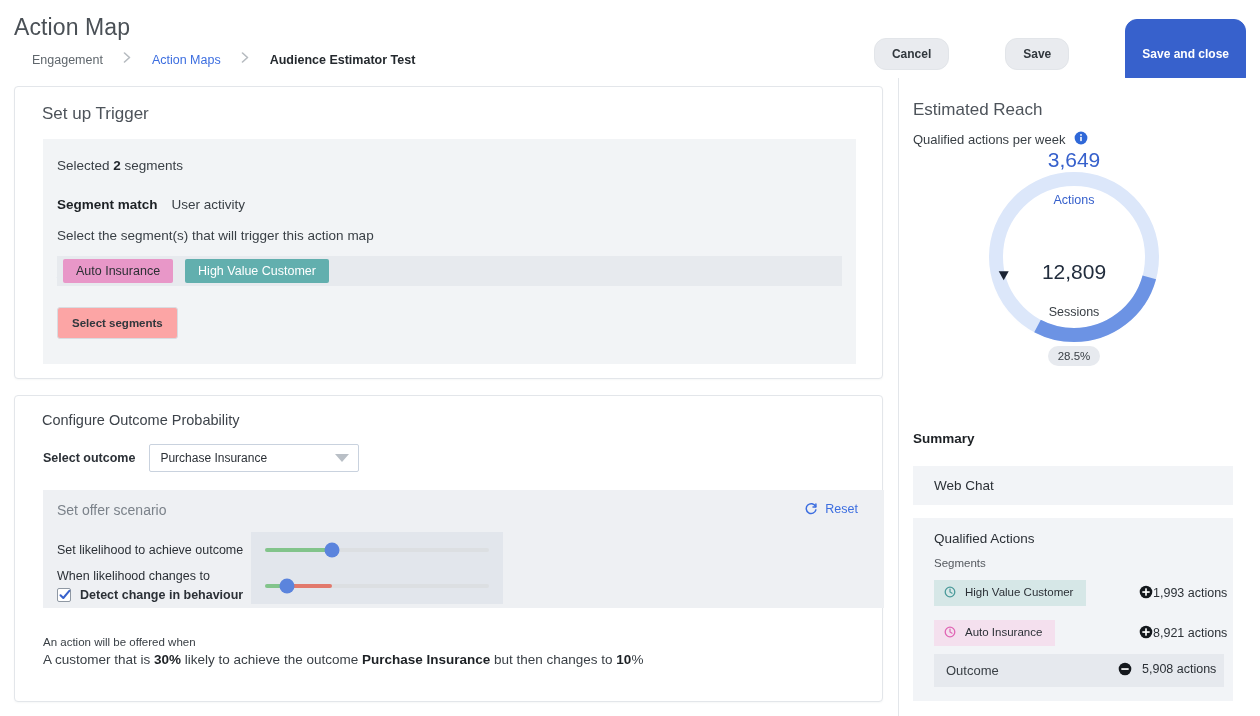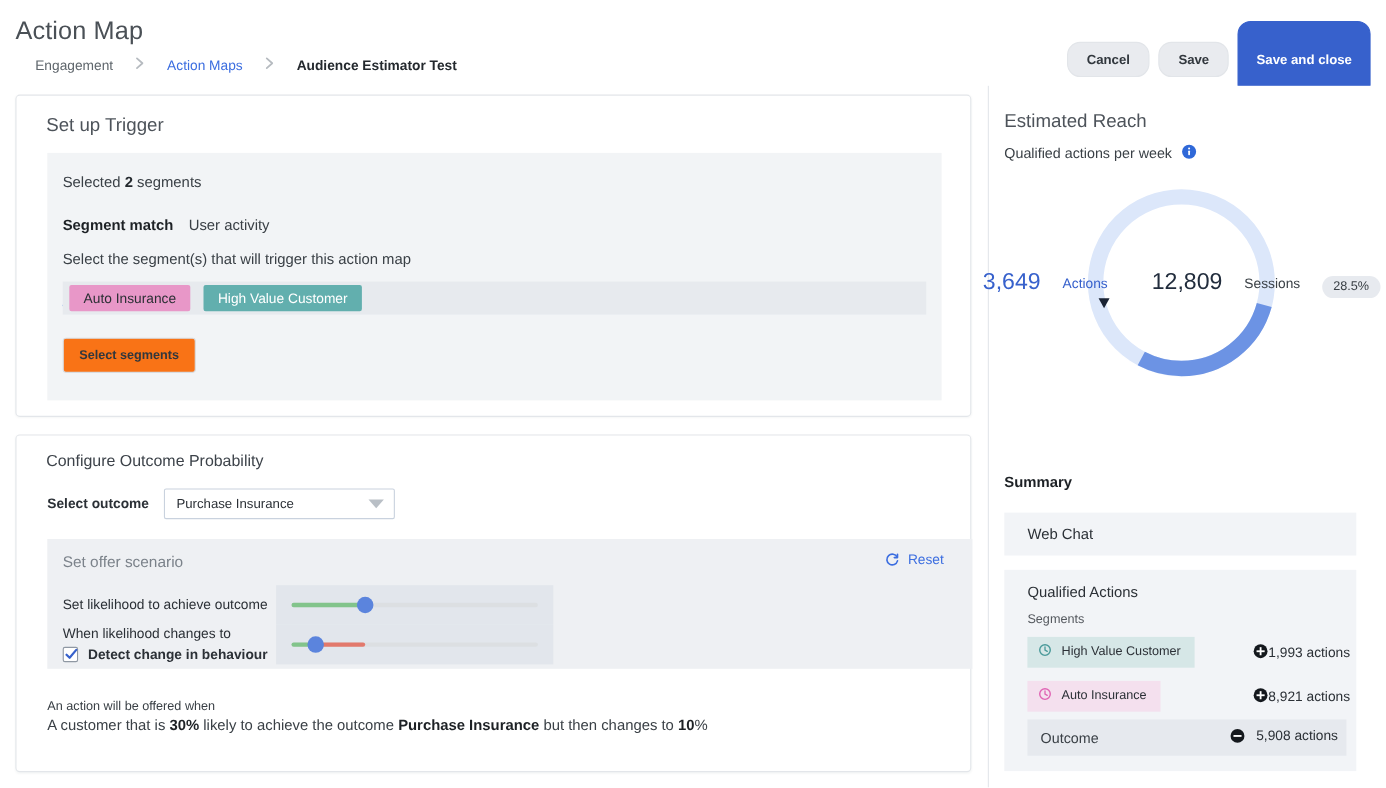--- a/index.html
+++ b/index.html
@@ -27,21 +27,21 @@
   .bc-link { color: #3c6ee0; cursor: pointer; }
   .bc-current { color: #24292e; font-weight: bold; }
   .bc-sep { color: #b6bbc0; font-size: 13px; line-height: 1; position: relative; top: -1px; }
   .bc-sep svg { display:block; }
 
   .hdr-buttons { position: absolute; right: 14px; top: 19px; display: flex; gap: 8px; align-items: center; }
   .btn {
     font-family: "Liberation Sans", sans-serif;
     font-size: 12px; font-weight: bold;
     border-radius: 12px; border: 1px solid transparent;
-    cursor: pointer; white-space: nowrap; line-height: 1;
+    cursor: pointer; white-space: nowrap; line-height: 1; margin-left: 48px;
   }
   .btn-secondary {
     background: #e9ebef; color: #31373d; border-color: #e2e5e9;
     padding: 9px 17px;
   }
   .btn-primary {
     background: #3761cc; color: #ffffff; border-color: #3761cc;
     padding: 28px 16px;
   }
 
@@ -83,21 +83,21 @@
   .chips-bar {
     position: absolute; left: 14px; top: 117px; width: 785px; height: 30px;
     background: #e7eaee; display: flex; align-items: center; padding-left: 6px; gap: 12px;
   }
   .chip { font-size: 12.5px; color: #ffffff; padding: 6px 13px; border-radius: 2px; line-height: 1; }
   .chip-pink { background: #e897c8; color: #2b2f34; }
   .chip-teal { background: #62afae; color: #ffffff; }
 
   .select-segments-btn {
     position: absolute; left: 14px; top: 168px;
-    background: #f97316; border: 1px solid #d8dce1; border-radius: 3px;
+    background: #fca5a5; border: 1px solid #d8dce1; border-radius: 3px;
     font-size: 11.5px; font-weight: bold; color: #31373d;
     padding: 9px 14px; cursor: pointer; font-family: "Liberation Sans", sans-serif;
   }
 
   
   .outcome-row { position: absolute; left: 28px; top: 48px; display: flex; align-items: center; gap: 14px; }
   .field-label { font-size: 12.5px; font-weight: bold; color: #2b3036; }
   .select-box {
     position: relative; width: 210px; height: 28px;
     border: 1px solid #c9d2de; background: #fff; border-radius: 2px;
@@ -154,21 +154,21 @@
     position: absolute; left: 898px; top: 78px; width: 362px; height: 638px;
     background: #fff; border-left: 1px solid #e3e6ea;
   }
   .rp-title { position: absolute; left: 14px; top: 22px; font-size: 17px; font-weight: 400; color: #4d535a; }
   .rp-sub { position: absolute; left: 14px; top: 53px; display: flex; align-items: center; gap: 9px; font-size: 13px; color: #3a4046; }
   .info-icon { display: block; }
 
   .donut-wrap { position: absolute; left: 79px; top: 83px; width: 192px; height: 192px; }
   .donut-center {
     position: absolute; left: 0; top: 0; width: 192px; height: 192px;
-    display: flex; flex-direction: row; align-items: center; justify-content: center; gap: 20px;
+    display: flex; flex-direction: column; align-items: center; justify-content: center; gap: 20px;
   }
   .dc-actions-num { font-size: 21px; color: #3761cc; font-weight: 400; line-height: 1.1; }
   .dc-actions-lbl { font-size: 12.5px; color: #3761cc; margin-top: 2px; }
   .dc-divider { width: 64px; height: 1px; background: #dfe3e8; margin: 7px 0 6px; }
   .dc-sessions-num { font-size: 21px; color: #222d3d; font-weight: 400; line-height: 1.1; }
   .dc-sessions-lbl { font-size: 12.5px; color: #3a4046; margin-top: 2px; }
   .dc-pct {
     margin-top: 7px; background: #e7eaef; color: #3a4046;
     font-size: 11.5px; padding: 4px 10px; border-radius: 10px;
   }

